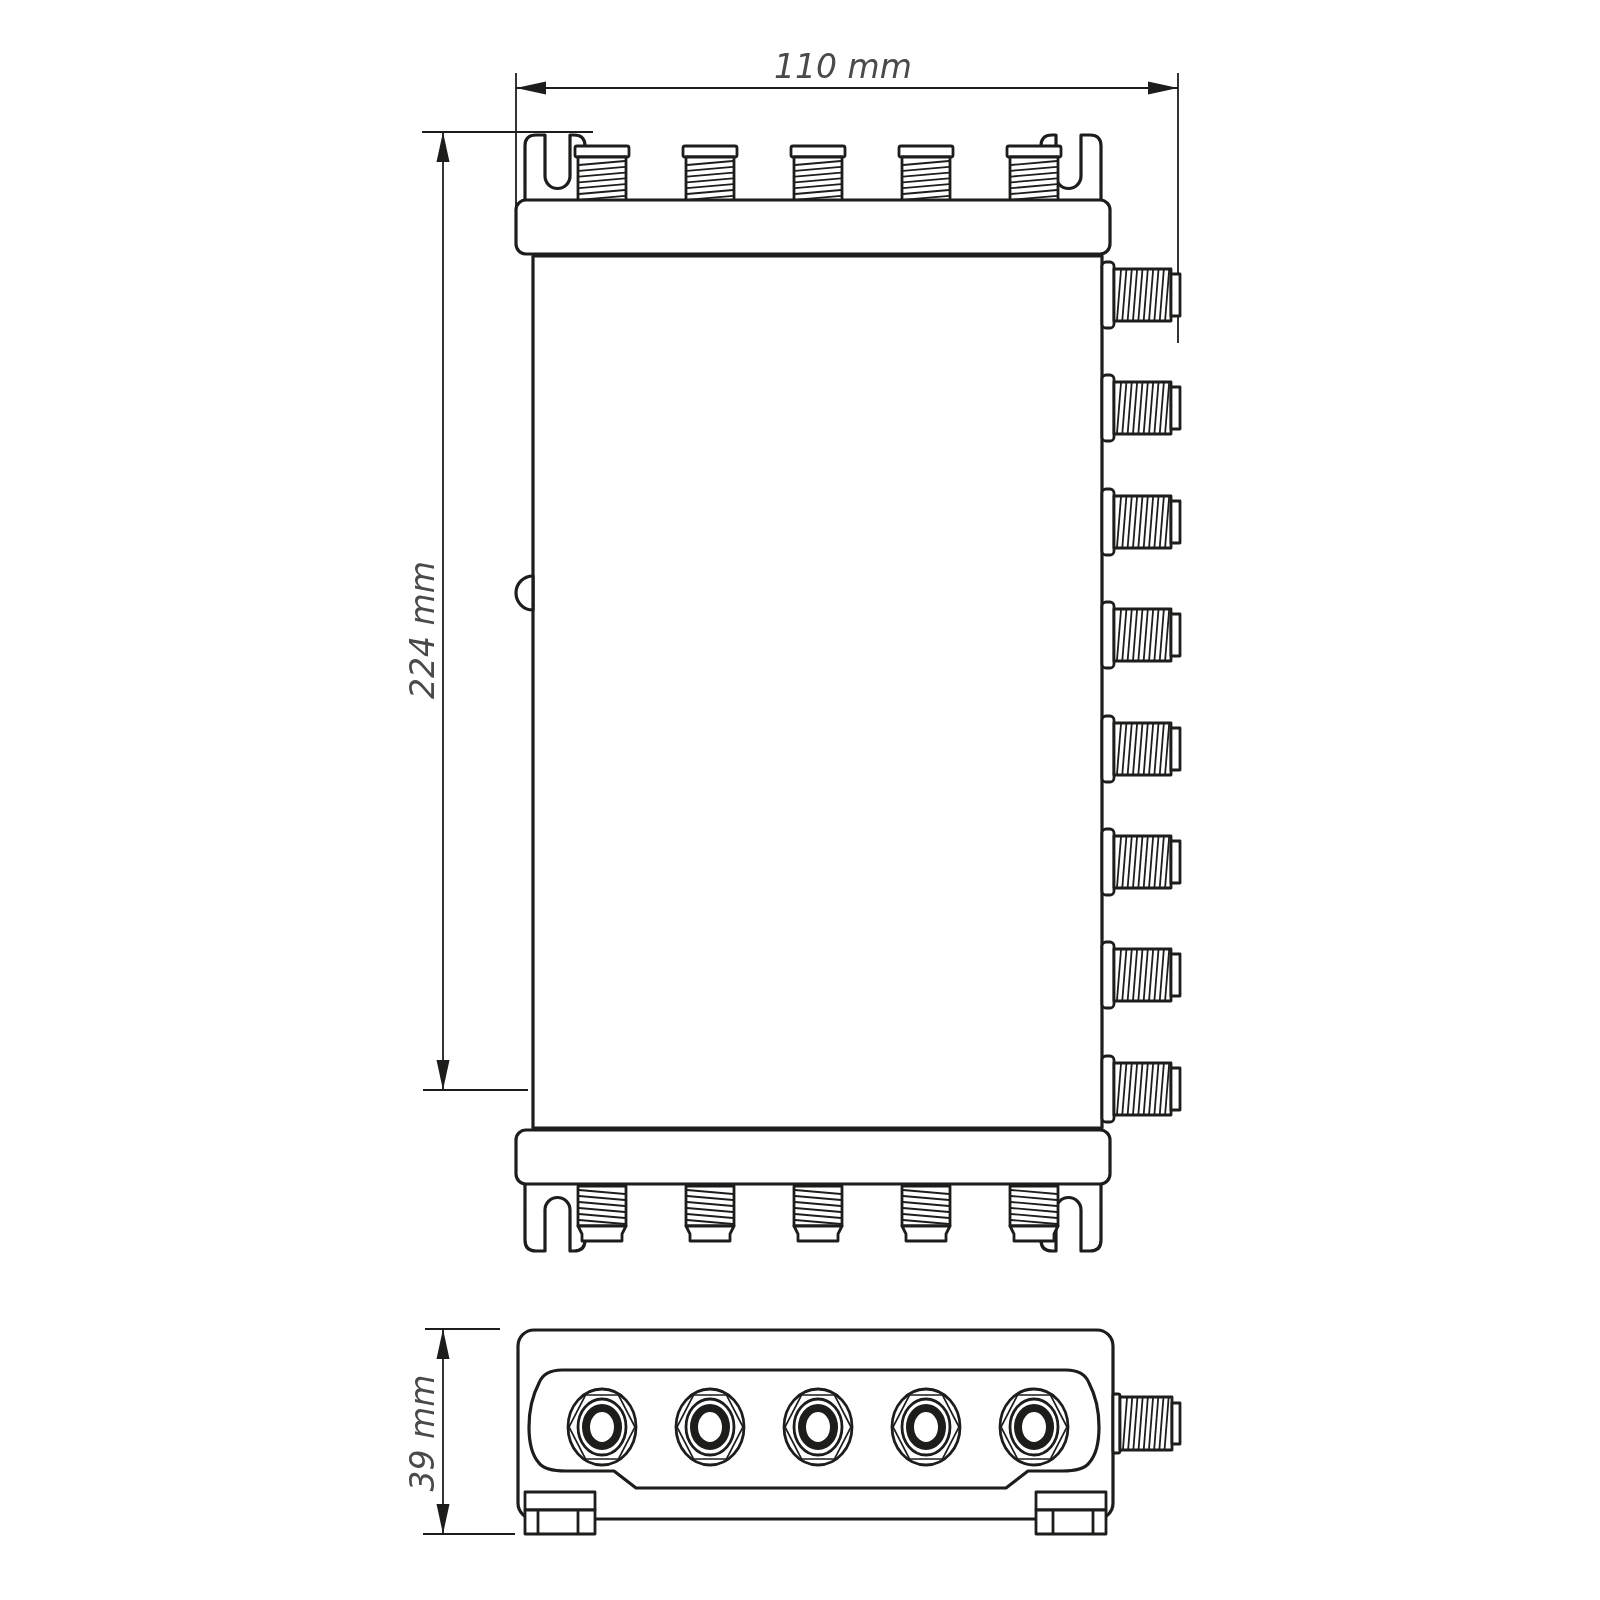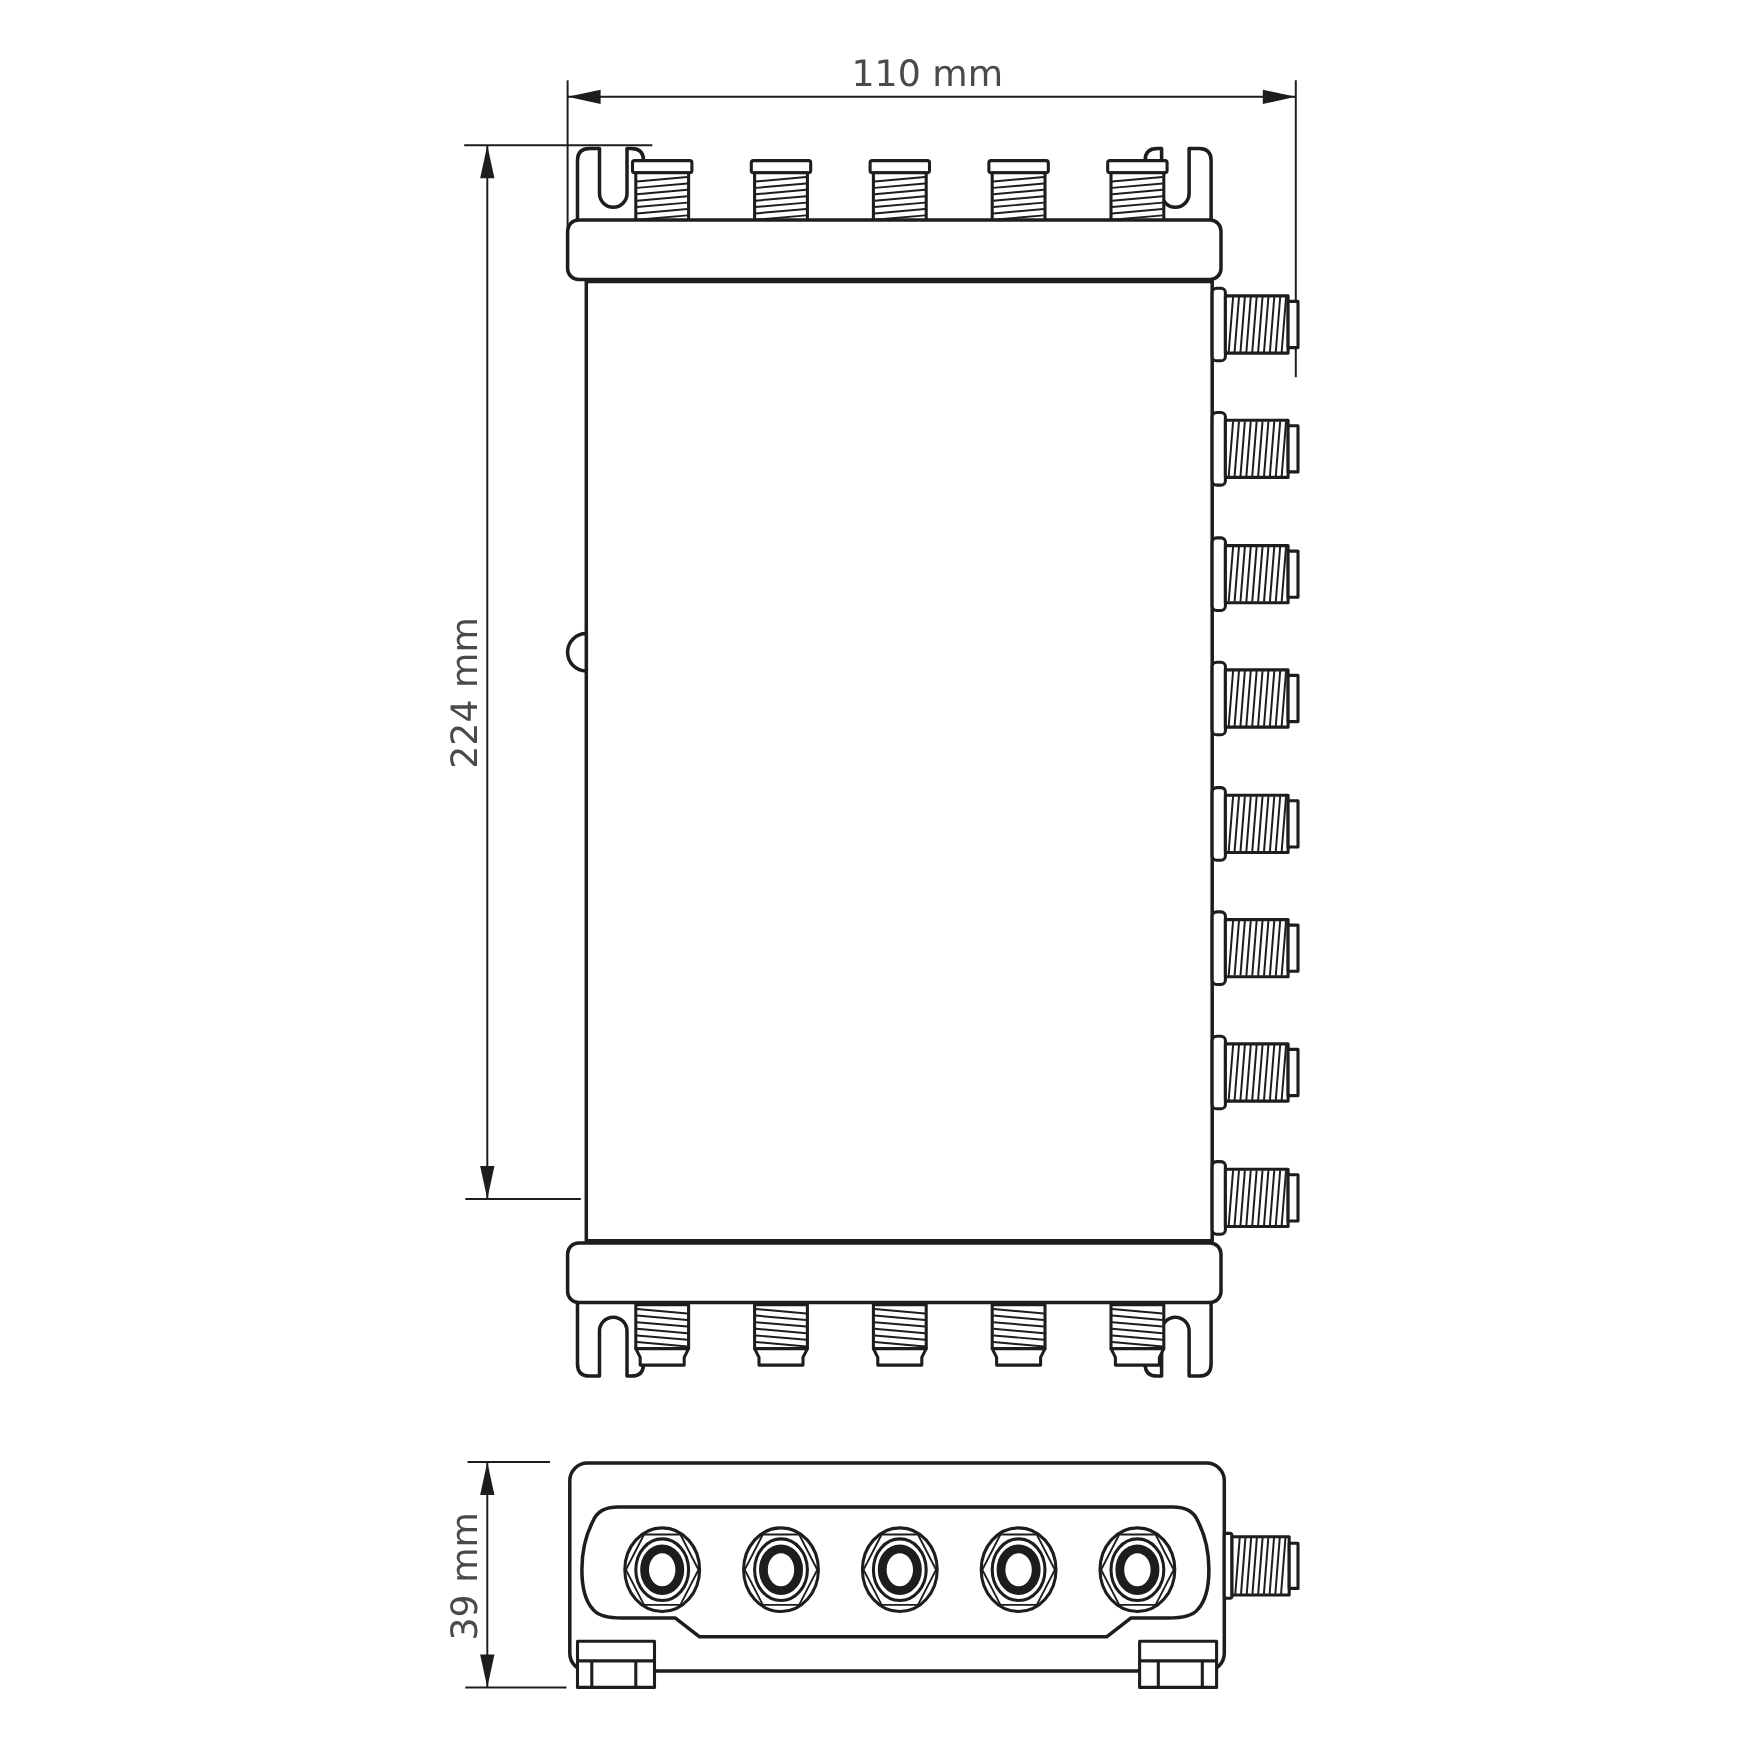--- a/index.html
+++ b/index.html
@@ -1,21 +1,21 @@
 <!DOCTYPE html>
 <html style="--line: #1d1d1b; --text: #4a4a49; --bg: #ffffff;"><head>
 <meta charset="utf-8">
 <style>
   :root{
     --line:#1d1d1b;
     --text:#4a4a49;
     --bg:#ffffff;
   }
   html,body{margin:0;padding:0;background:var(--bg);}
-  .canvas{width:1600px;height:1600px;background:var(--bg);position:relative;overflow:hidden;}
+  .canvas{width:1600px;height:1600px;background:var(--bg);position:relative;overflow:hidden;font-style:italic;}
   svg{display:block;width:1600px;height:1600px;}
   .ol   { fill:#fff; stroke:var(--line); stroke-width:3.2; stroke-linejoin:round; }
   .ol2  { fill:#fff; stroke:var(--line); stroke-width:2.8; stroke-linejoin:round; }
   .nofill{ fill:none; stroke:var(--line); stroke-width:3.2; stroke-linejoin:round; }
   .hatch{ stroke:var(--line); stroke-width:1.8; fill:none; stroke-linecap:butt; }
   .dim  { stroke:var(--line); stroke-width:1.8; fill:none; stroke-linecap:butt; }
   .arr  { fill:var(--line); stroke:none; }
   .hex  { fill:none; stroke:var(--line); stroke-width:1.7; }
   .ring { fill:#fff; stroke:var(--line); stroke-width:8; }
   text.dimlabel{

